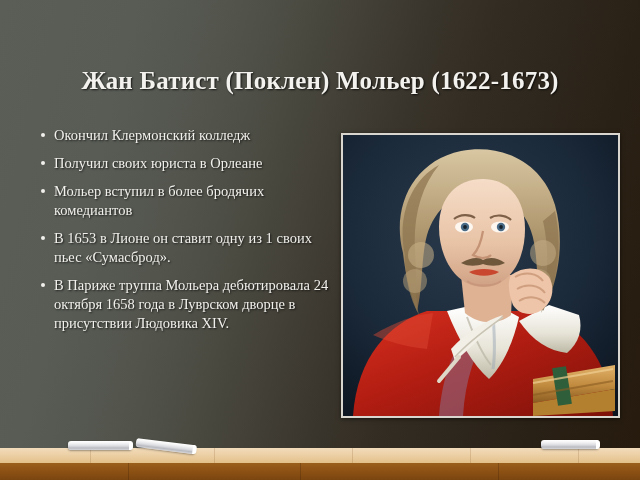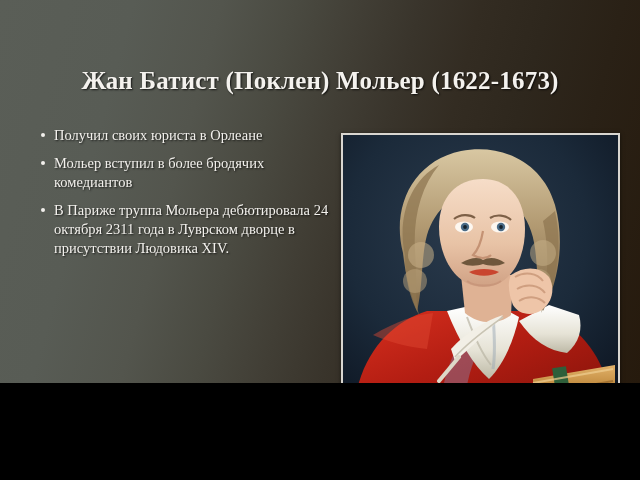--- a/index.html
+++ b/index.html
@@ -4,21 +4,21 @@
 <title>Slide</title>
 <style>
   html, body {
     margin: 0;
     padding: 0;
     background: #000;
   }
   #slide {
     position: relative;
     width: 640px;
-    height: 383px;
+    height: 480px;
     overflow: hidden;
     font-family: "Liberation Serif", "DejaVu Serif", serif;
     
     background:
       linear-gradient(105deg,
         #5a5e57 0%,
         #585c55 18%,
         #53554d 30%,
         #4a4a41 40%,
         #413e35 49%,
@@ -148,29 +148,37 @@
 
 <div id="slide">
 
   <div id="board"></div>
 
   <h1 id="title">Жан Батист (Поклен) Мольер (1622-1673)</h1>
 
   <div id="bullets">
     <div class="bullet">
       <span class="dot"></span>
+      <span class="txt">Окончил Клермонский колледж</span>
+    </div>
+    <div class="bullet">
+      <span class="dot"></span>
       <span class="txt">Получил своих юриста в Орлеане</span>
     </div>
     <div class="bullet">
       <span class="dot"></span>
       <span class="txt">Мольер вступил в более бродячих комедиантов</span>
     </div>
     <div class="bullet">
       <span class="dot"></span>
-      <span class="txt">В Париже труппа Мольера дебютировала 24 октября 2311 года в Луврском дворце в присутствии Людовика XIV.</span>
+      <span class="txt">В 1653 в Лионе он ставит одну из 1 своих пьес «Сумасброд».</span>
+    </div>
+    <div class="bullet">
+      <span class="dot"></span>
+      <span class="txt">В Париже труппа Мольера дебютировала 24 октября 1658 года в Луврском дворце в присутствии Людовика XIV.</span>
     </div>
   </div>
 
   <div id="portrait-frame">
     <svg width="275" height="281" viewBox="0 0 275 281">
       <defs>
         <radialGradient id="bg" cx="45%" cy="35%" r="80%">
           <stop offset="0%" stop-color="#2a3a4c"></stop>
           <stop offset="55%" stop-color="#1b2a3a"></stop>
           <stop offset="100%" stop-color="#0c1420"></stop>

